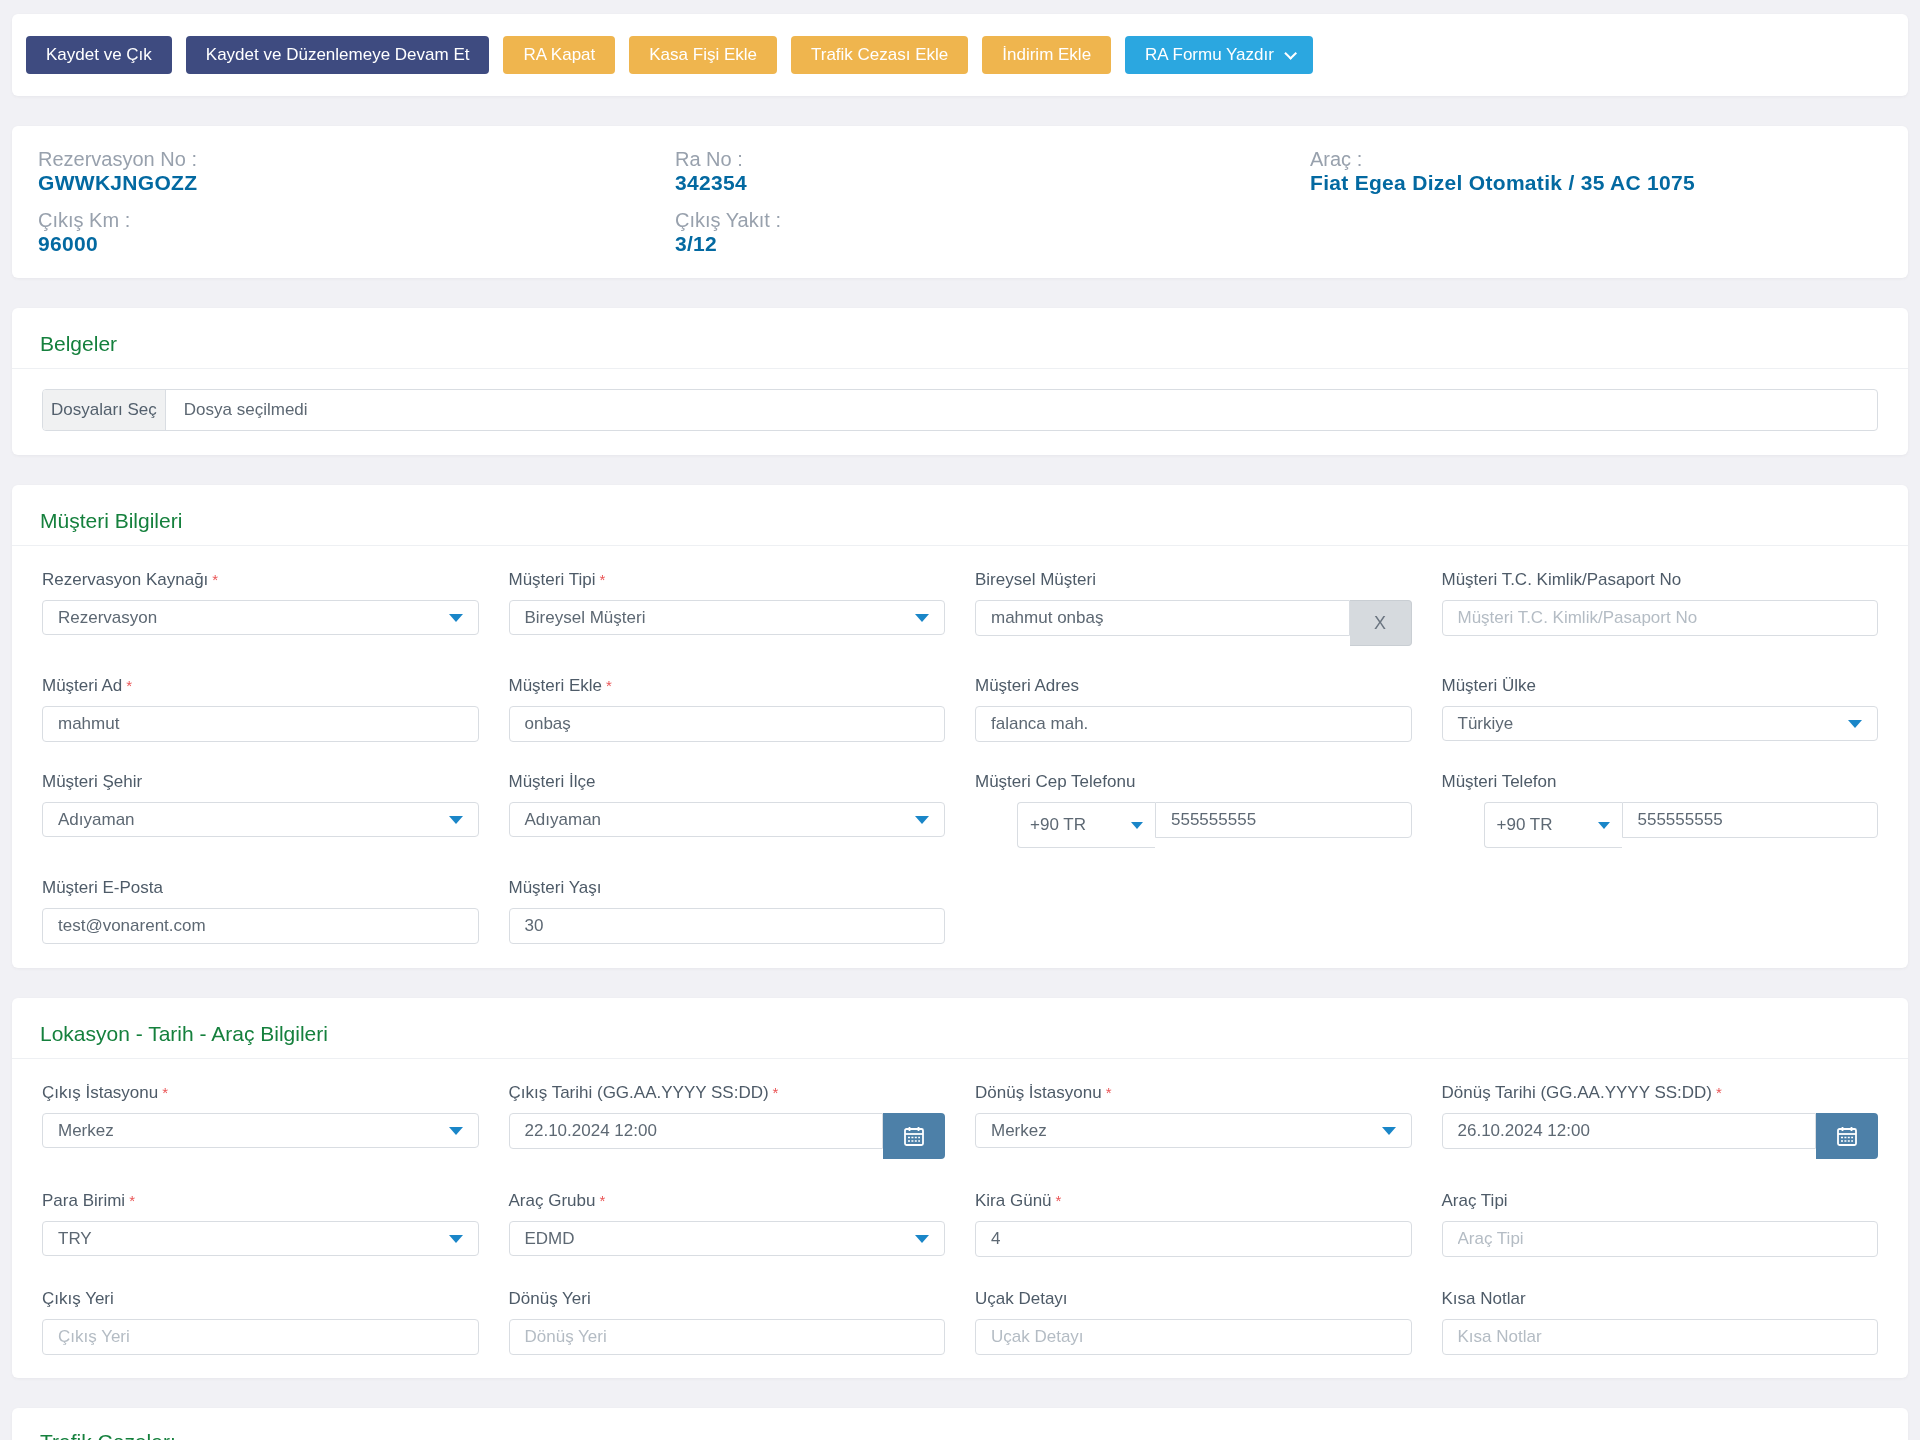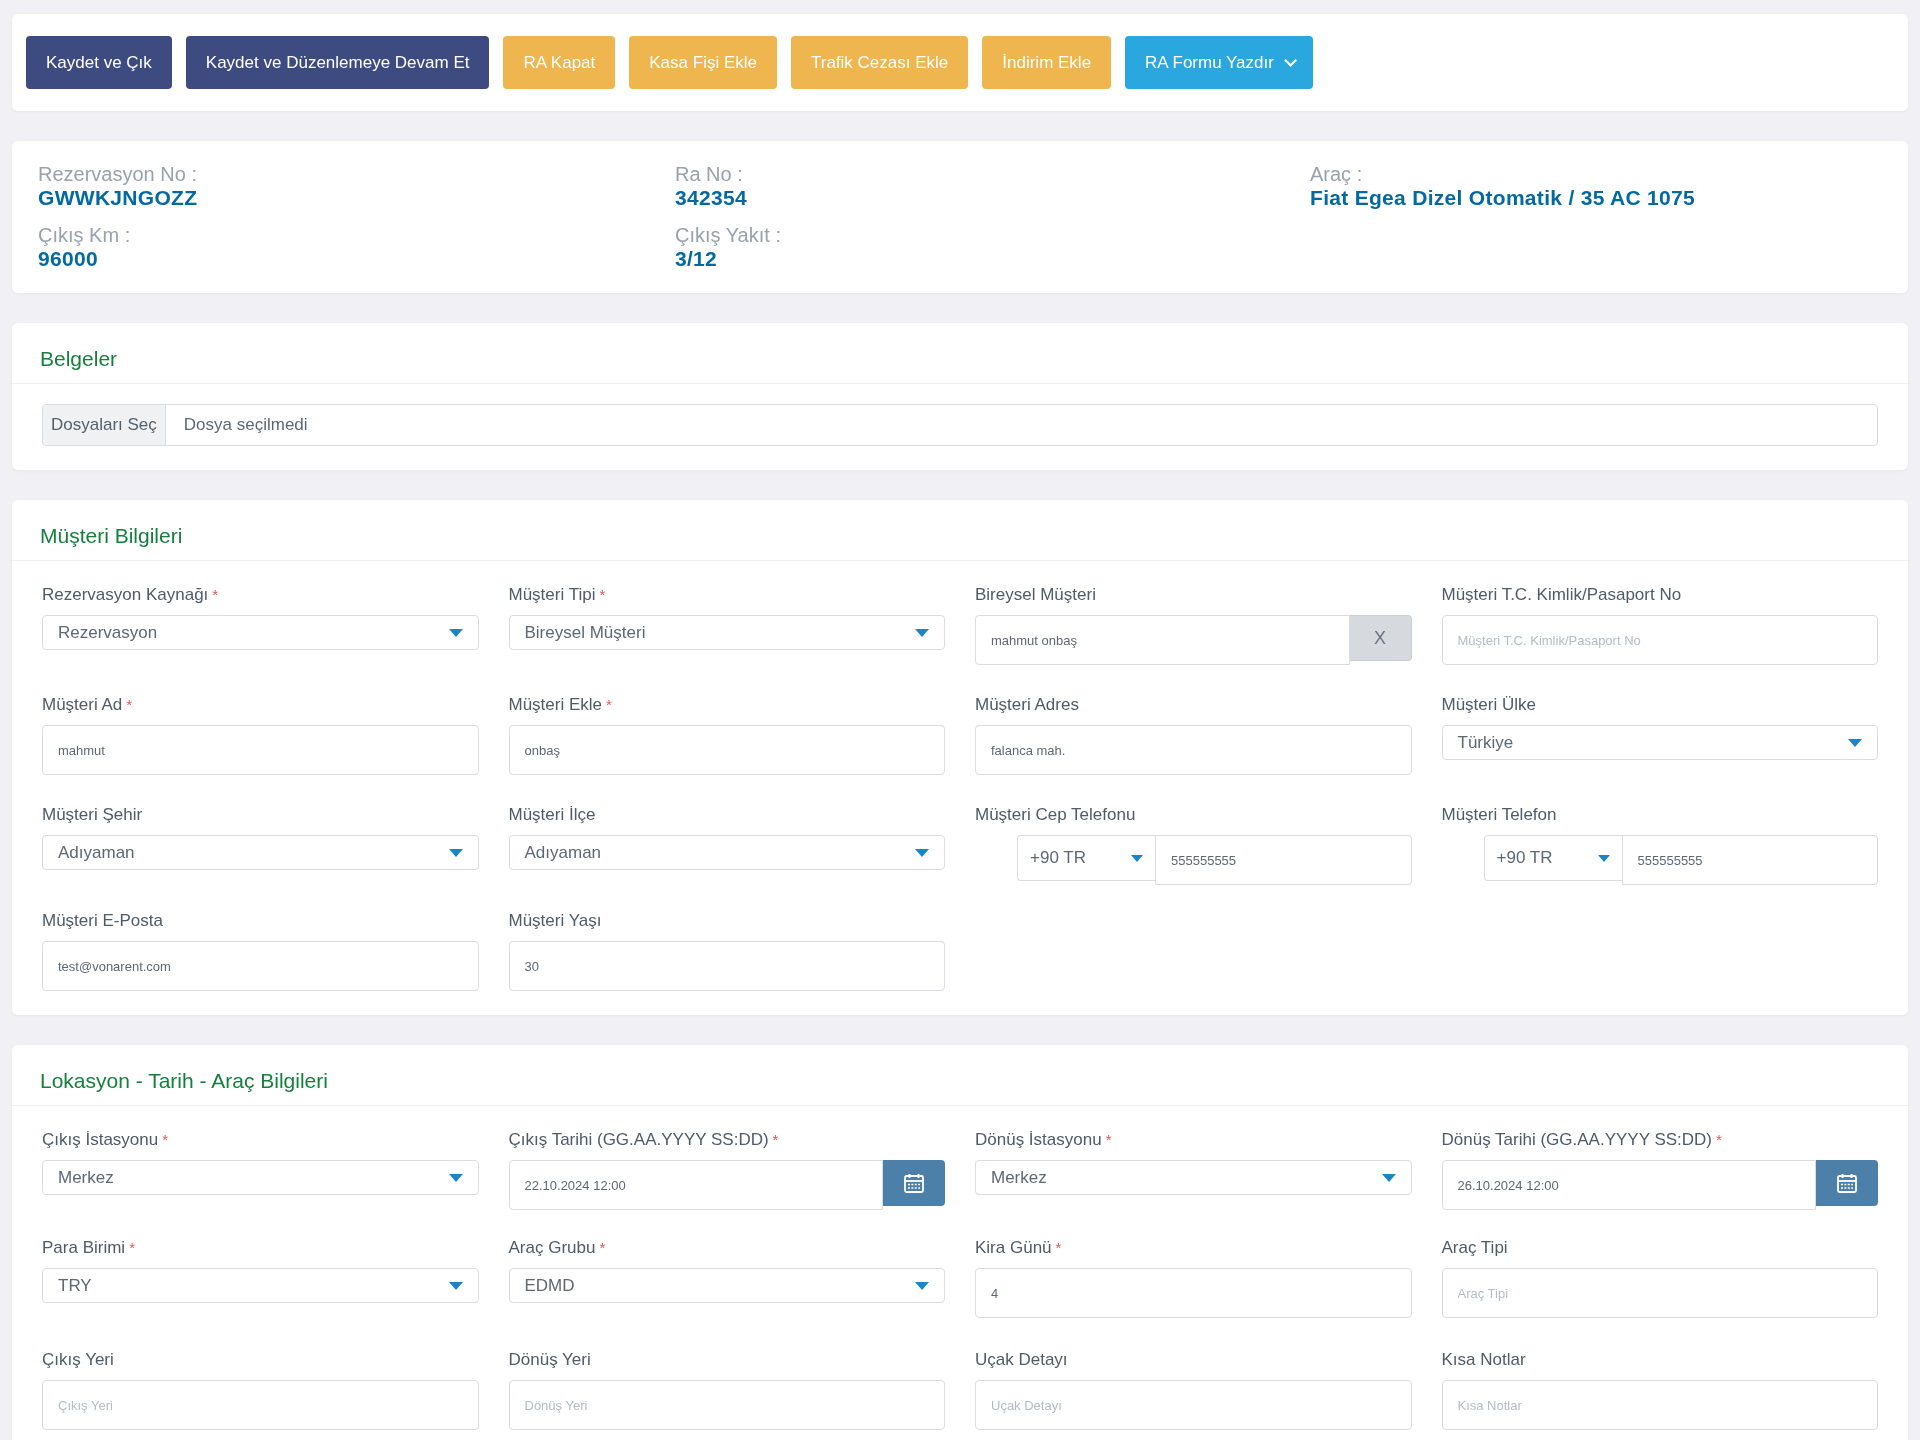--- a/index.html
+++ b/index.html
@@ -12,21 +12,21 @@
   .page { width:1920px; height:1440px; padding:14px 12px 0 12px; }
   .card {
     background:#fff;
     border-radius:6px;
     box-shadow:0 1px 3px rgba(60,60,90,0.06);
     margin-bottom:30px;
   }
   
   .toolbar { padding:22px 14px; display:flex; gap:14px; align-items:center; }
   .btn {
-    border:none; border-radius:4px; height:53px; padding:0 20px;
+    border:none; border-radius:4px; height:38px; padding:0 20px;
     font-family:"Liberation Sans", sans-serif;
     font-size:17px; color:#fff; cursor:pointer; display:inline-flex;
     align-items:center; gap:10px; white-space:nowrap;
   }
   .btn-navy  { background:#3e4b80; }
   .btn-amber { background:#efb54e; }
   .btn-sky   { background:#2ba7e0; }
   .chev {
     width:9px; height:9px; border-right:2px solid #fff; border-bottom:2px solid #fff;
     transform:rotate(45deg) translateY(-3px); display:inline-block;
@@ -52,22 +52,22 @@
     background:#f0f1f2; border-right:1px solid #d9dde2; color:#53606d;
     display:flex; align-items:center; padding:0 8px; font-size:17px;
   }
   .file-status { display:flex; align-items:center; padding:0 18px; font-size:17px; color:#5d6873; }
   
   .grid4 { display:grid; grid-template-columns:repeat(4,1fr); column-gap:30px; row-gap:30px; }
   .field { display:flex; flex-direction:column; }
   .field > label { font-size:17px; color:#4e5b68; margin-bottom:10px; line-height:20px; }
   .req { color:#ea5455; margin-left:4px; font-size:15px; }
   input.tbox {
-    width:100%; height:50px; border:1px solid #d9dde2; border-radius:4px;
-    padding:0 15px; font-size:13px; color:#5d6873; outline:none; background:#fff;
+    width:100%; height:36px; border:1px solid #d9dde2; border-radius:4px;
+    padding:0 15px; font-size:17px; color:#5d6873; outline:none; background:#fff;
     font-family:"Liberation Sans", sans-serif;
   }
   input.tbox::placeholder { color:#b4bcc4; opacity:1; }
   .select {
     height:35px; border:1px solid #d9dde2; border-radius:4px; background:#fff;
     display:flex; align-items:center; justify-content:space-between;
     padding:7px 15px; font-size:17px; color:#5d6873; cursor:pointer;
   }
   .caret {
     width:0; height:0; border-left:7px solid transparent; border-right:7px solid transparent;

